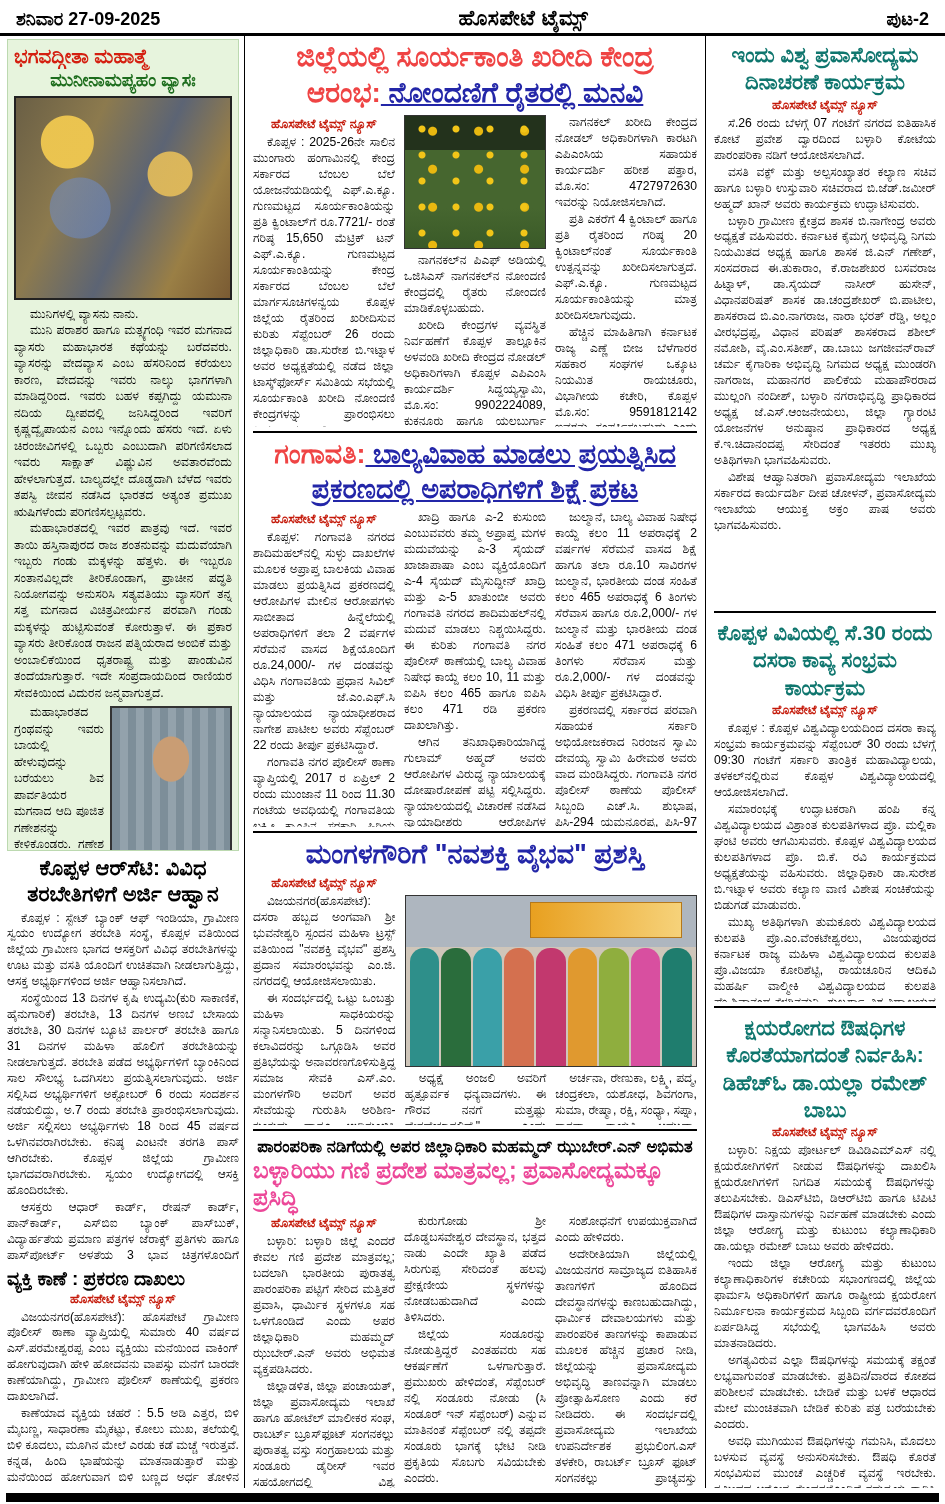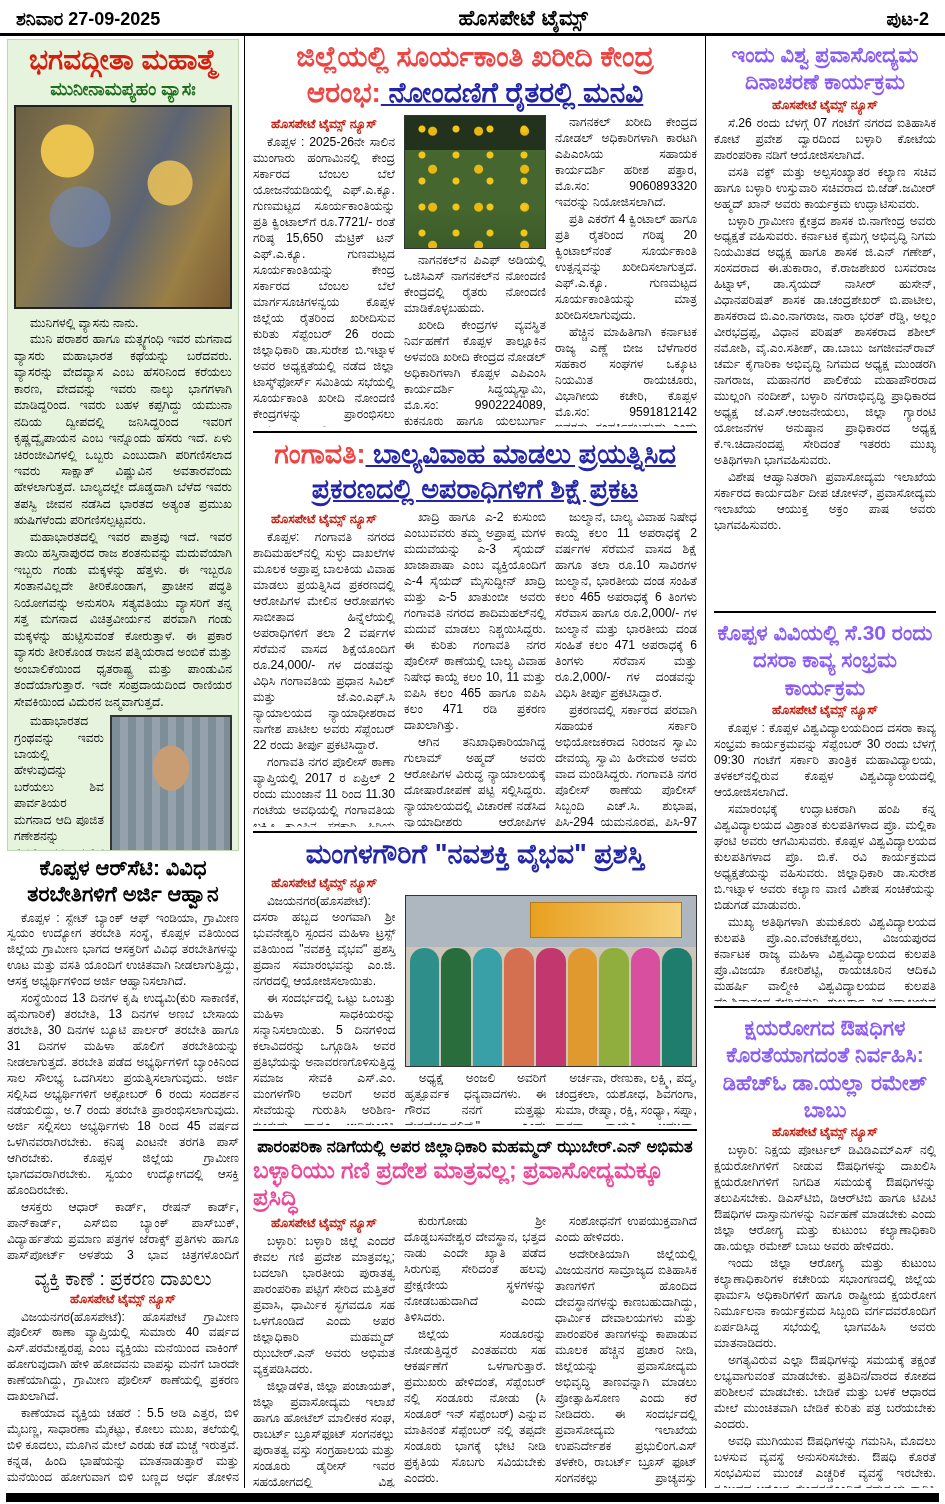--- a/index.html
+++ b/index.html
@@ -17,39 +17,39 @@
   .col-right{flex:1;box-sizing:border-box;padding:3px 9px 0 8px;overflow:hidden;}
   .vrule{width:1px;background:#000;}
   .hr{border-top:2px solid #000;margin:4px 0;}
   
   .body-text{font-size:12.2px;line-height:1.31;text-align:justify;}
   .body-text p{margin:0 0 1px 0;text-indent:14px;}
   .byline{color:#c41808;font-weight:bold;font-size:12.5px;text-align:center;margin:2px 0 3px 0;}
   
   .gita-box{background:#e7f4dd;border:1px solid #bcd9b0;padding:5px 6px;height:812px;
             box-sizing:border-box;overflow:hidden;}
-  .gita-title{color:#d41f10;font-weight:bold;font-size:28px;text-align:center;line-height:1.1;}
+  .gita-title{color:#d41f10;font-weight:bold;font-size:20px;line-height:1.1;}
   .gita-sub{color:#1d6d1d;font-weight:bold;font-size:18px;text-align:center;margin:3px 0 5px 0;}
   .krishna{height:200px;border:2px solid #222;margin-bottom:6px;
      background:
        radial-gradient(circle at 24% 22%, rgba(240,200,80,.95) 0 26px, rgba(240,200,80,0) 27px),
        radial-gradient(circle at 72% 38%, rgba(230,190,90,.9) 0 22px, rgba(230,190,90,0) 23px),
        radial-gradient(circle at 30% 55%, rgba(110,140,200,.55) 0 30px, rgba(110,140,200,0) 31px),
        linear-gradient(115deg,#6a5f45 0%,#8c7a4e 30%,#5c6474 55%,#9a7f45 78%,#7a5b33 100%);}
   .gita-body{font-size:12.3px;line-height:1.34;text-align:justify;}
   .gita-body p{margin:0;text-indent:16px;}
   .gita-foot{margin-top:3px;overflow:hidden;}
   .author-wrap{float:right;width:122px;margin:2px 0 0 6px;text-align:center;}
   .author-photo{width:118px;height:146px;border:2px solid #333;margin:0 auto;
      background:
        radial-gradient(ellipse 32px 40px at 50% 35%, #c99d74 0 55%, rgba(0,0,0,0) 58%),
        repeating-linear-gradient(90deg,#7d8e99 0 8px,#93a2ac 8px 16px),
        #87939c;}
   .left-head{font-weight:bold;font-size:21px;text-align:center;line-height:1.25;margin:4px 0 3px 0;}
-  .left-subhead{font-weight:normal;font-size:19px;text-align:center;margin:3px 0 0 0;}
+  .left-subhead{font-weight:bold;font-size:19px;text-align:left;margin:3px 0 0 0;}
   
   .c-head{font-weight:bold;text-align:center;line-height:1.3;}
   .sun-head{font-size:28px;}
   .red{color:#ef4444;} .blue{color:#2326a8;text-decoration:underline;}
   .threecol{display:flex;gap:9px;margin-top:3px;}
   .threecol>div{flex:1;min-width:0;}
   .sun-photo{height:132px;border:1px solid #333;margin-bottom:4px;
      background:
        radial-gradient(circle, #f2c518 0 3px, rgba(0,0,0,0) 4px),
        radial-gradient(circle at 60% 40%, #e8b810 0 4px, rgba(0,0,0,0) 5px),
@@ -64,21 +64,21 @@
      background:linear-gradient(#aeb6bf 0 30%, #cfc6ba 30% 100%);}
   .m-banner{position:absolute;top:6px;right:14px;width:150px;height:34px;
      background:linear-gradient(90deg,#e8a020,#f6d27a);border:1px solid #b5781a;}
   .m-people{position:absolute;bottom:0;left:0;right:0;height:118px;display:flex;align-items:flex-end;gap:2px;padding:0 4px;}
   .m-people div{flex:1;height:100%;border-radius:14px 14px 0 0;}
   .m-cols{display:flex;gap:9px;margin-top:4px;}
   .m-cols>div{flex:1;min-width:0;}
   .kicker{font-weight:bold;font-size:16.5px;text-align:center;margin-top:2px;}
   .ball-head{font-size:23px;color:#ec4899;font-weight:bold;text-align:left;margin:1px 0 0 0;}
   
-  .r-head{color:#8b5cf6;font-weight:bold;font-size:21px;text-align:center;line-height:1.3;margin:2px 0 1px 0;}
+  .r-head{color:#0f766e;font-weight:bold;font-size:21px;text-align:center;line-height:1.3;margin:2px 0 1px 0;}
   
   .footbar{position:absolute;left:6px;right:6px;bottom:2px;height:9px;background:#000;}
 </style>
 </head>
 <body>
 
 <div class="page">
 
   <div class="hdr">
     <span class="hdr-date">ಶನಿವಾರ 27-09-2025</span>
@@ -142,21 +142,21 @@
           </div>
           <div>
             <div class="sun-photo"></div>
             <div class="body-text">
                 <p>ನಾಗನಕಲ್‌ನ ಪಿಎಫ್ ಅಡಿಯಲ್ಲಿ ಒಜಿಸಿಎಸ್ ನಾಗನಕಲ್‌ನ ನೋಂದಣಿ ಕೇಂದ್ರದಲ್ಲಿ ರೈತರು ನೋಂದಣಿ ಮಾಡಿಕೊಳ್ಳಬಹುದು.</p>
                 <p>ಖರೀದಿ ಕೇಂದ್ರಗಳ ವ್ಯವಸ್ಥಿತ ನಿರ್ವಹಣೆಗೆ ಕೊಪ್ಪಳ ತಾಲ್ಲೂಕಿನ ಅಳವಂಡಿ ಖರೀದಿ ಕೇಂದ್ರದ ನೋಡಲ್ ಅಧಿಕಾರಿಗಳಾಗಿ ಕೊಪ್ಪಳ ಎಪಿಎಂಸಿ ಕಾರ್ಯದರ್ಶಿ ಸಿದ್ದಯ್ಯಸ್ವಾಮಿ, ಮೊ.ಸಂ: 9902224089, ಕುಕನೂರು ಹಾಗೂ ಯಲಬುರ್ಗಾ ತಾಲ್ಲೂಕಿನ ಮಂಡಲಗೇರಿ ಹಾಗೂ ಬೇವೂರು ಖರೀದಿ ಕೇಂದ್ರಗಳ ನೋಡಲ್ ಅಧಿಕಾರಿಗಳಾಗಿ ಯಲಬುರ್ಗಾ ಎಪಿಎಂಸಿಯ ಕಾರ್ಯದರ್ಶಿ ಗುರುಪ್ರಸಾದ ಗುಡಿ, ಮೊ.ಸಂ: 9972054874, ಕಾರಟಗಿ ತಾಲ್ಲೂಕಿನ</p>
               </div>
           </div>
           <div>
             <div class="body-text">
-                <p>ನಾಗನಕಲ್ ಖರೀದಿ ಕೇಂದ್ರದ ನೋಡಲ್ ಅಧಿಕಾರಿಗಳಾಗಿ ಕಾರಟಗಿ ಎಪಿಎಂಸಿಯ ಸಹಾಯಕ ಕಾರ್ಯದರ್ಶಿ ಹರೀಶ ಪತ್ತಾರ, ಮೊ.ಸಂ: 9060893320 ಇವರನ್ನು ನಿಯೋಜಿಸಲಾಗಿದೆ.</p>
+                <p>ನಾಗನಕಲ್ ಖರೀದಿ ಕೇಂದ್ರದ ನೋಡಲ್ ಅಧಿಕಾರಿಗಳಾಗಿ ಕಾರಟಗಿ ಎಪಿಎಂಸಿಯ ಸಹಾಯಕ ಕಾರ್ಯದರ್ಶಿ ಹರೀಶ ಪತ್ತಾರ, ಮೊ.ಸಂ: 4727972630 ಇವರನ್ನು ನಿಯೋಜಿಸಲಾಗಿದೆ.</p>
                 <p>ಪ್ರತಿ ಎಕರೆಗೆ 4 ಕ್ವಿಂಟಾಲ್ ಹಾಗೂ ಪ್ರತಿ ರೈತರಿಂದ ಗರಿಷ್ಠ 20 ಕ್ವಿಂಟಾಲ್‌ನಂತೆ ಸೂರ್ಯಕಾಂತಿ ಉತ್ಪನ್ನವನ್ನು ಖರೀದಿಸಲಾಗುತ್ತದೆ. ಎಫ್.ಎ.ಕ್ಯೂ. ಗುಣಮಟ್ಟದ ಸೂರ್ಯಕಾಂತಿಯನ್ನು ಮಾತ್ರ ಖರೀದಿಸಲಾಗುವುದು.</p>
                 <p>ಹೆಚ್ಚಿನ ಮಾಹಿತಿಗಾಗಿ ಕರ್ನಾಟಕ ರಾಜ್ಯ ಎಣ್ಣೆ ಬೀಜ ಬೆಳೆಗಾರರ ಸಹಕಾರ ಸಂಘಗಳ ಒಕ್ಕೂಟ ನಿಯಮಿತ ರಾಯಚೂರು, ವಿಭಾಗೀಯ ಕಚೇರಿ, ಕೊಪ್ಪಳ ಮೊ.ಸಂ: 9591812142 ಇವರನ್ನು ಸಂಪರ್ಕಿಸಬಹುದು ಎಂದು ಕೃಷಿ ಮಾರಾಟ ಇಲಾಖೆಯ ಸಹಾಯಕ ನಿರ್ದೇಶಕರು ಹಾಗೂ ಜಿಲ್ಲಾ ಟಾಸ್ಕ್ ಫೋರ್ಸ್ ಸಮಿತಿಯ ಸದಸ್ಯ ಕಾರ್ಯದರ್ಶಿಗಳ ಪ್ರಕಟಣೆಯಲ್ಲಿ ತಿಳಿಸಿದ್ದಾರೆ.</p>
               </div>
           </div>
         </div>
       </article>
 
       <div class="hr"></div>
 
       <article style="height:390px;overflow:hidden;">
@@ -232,21 +232,21 @@
 
       <div class="hr"></div>
 
       <article style="overflow:hidden;">
         <div class="kicker">ಪಾರಂಪರಿಕಾ ನಡಿಗೆಯಲ್ಲಿ ಅಪರ ಜಿಲ್ಲಾಧಿಕಾರಿ ಮಹಮ್ಮದ್ ಝುಬೇರ್.ಎನ್ ಅಭಿಮತ</div>
         <div class="ball-head">ಬಳ್ಳಾರಿಯು ಗಣಿ ಪ್ರದೇಶ ಮಾತ್ರವಲ್ಲ; ಪ್ರವಾಸೋದ್ಯಮಕ್ಕೂ ಪ್ರಸಿದ್ಧಿ</div>
         <div class="threecol">
           <div>
             <div class="byline">ಹೊಸಪೇಟೆ ಟೈಮ್ಸ್ ನ್ಯೂಸ್</div>
             <div class="body-text">
-                <p>ಬಳ್ಳಾರಿ: ಬಳ್ಳಾರಿ ಜಿಲ್ಲೆ ಎಂದರೆ ಕೇವಲ ಗಣಿ ಪ್ರದೇಶ ಮಾತ್ರವಲ್ಲ; ಬದಲಾಗಿ ಭಾರತೀಯ ಪುರಾತತ್ವ ಪಾರಂಪರಿಕಾ ಪಟ್ಟಿಗೆ ಸೇರಿದ ಮತ್ತಿತರೆ ಪ್ರವಾಸಿ, ಧಾರ್ಮಿಕ ಸ್ಭಗವದೂ ಸಹ ಒಳಗೊಂಡಿದೆ ಎಂದು ಅಪರ ಜಿಲ್ಲಾಧಿಕಾರಿ ಮಹಮ್ಮದ್ ಝುಬೇರ್.ಎನ್ ಅವರು ಅಭಿಮತ ವ್ಯಕ್ತಪಡಿಸಿದರು.</p>
+                <p>ಬಳ್ಳಾರಿ: ಬಳ್ಳಾರಿ ಜಿಲ್ಲೆ ಎಂದರೆ ಕೇವಲ ಗಣಿ ಪ್ರದೇಶ ಮಾತ್ರವಲ್ಲ; ಬದಲಾಗಿ ಭಾರತೀಯ ಪುರಾತತ್ವ ಪಾರಂಪರಿಕಾ ಪಟ್ಟಿಗೆ ಸೇರಿದ ಮತ್ತಿತರೆ ಪ್ರವಾಸಿ, ಧಾರ್ಮಿಕ ಸ್ಥಳಗಳೂ ಸಹ ಒಳಗೊಂಡಿದೆ ಎಂದು ಅಪರ ಜಿಲ್ಲಾಧಿಕಾರಿ ಮಹಮ್ಮದ್ ಝುಬೇರ್.ಎನ್ ಅವರು ಅಭಿಮತ ವ್ಯಕ್ತಪಡಿಸಿದರು.</p>
                 <p>ಜಿಲ್ಲಾಡಳಿತ, ಜಿಲ್ಲಾ ಪಂಚಾಯತ್, ಜಿಲ್ಲಾ ಪ್ರವಾಸೋದ್ಯಮ ಇಲಾಖೆ ಹಾಗೂ ಹೋಟೆಲ್ ಮಾಲೀಕರ ಸಂಘ, ರಾಬರ್ಟ್ ಬ್ರೂಸ್‌ಫೂಟ್ ಸಂಗನಕಲ್ಲು ಪುರಾತತ್ವ ವಸ್ತು ಸಂಗ್ರಹಾಲಯ ಮತ್ತು ಸಂಡೂರು ಡೈರೀಸ್ ಇವರ ಸಹಯೋಗದಲ್ಲಿ ವಿಶ್ವ ಪ್ರವಾಸೋದ್ಯಮ ದಿನಾಚರಣೆ ಅಂಗವಾಗಿ ನಗರದ ಐತಿಹಾಸಿಕ ಕೋಟೆ ಪ್ರವೇಶ ದ್ವಾರ ಆವರಣದಲ್ಲಿ ಶುಕ್ರವಾರ ಆಯೋಜಿಸಿದ್ದ ಬಳ್ಳಾರಿ ಕೋಟೆಯ ಪಾರಂಪರಿಕಾ ನಡಿಗೆಗೆ ಫೋಟೋ ಪಾಯಿಂಟ್ ಉದ್ಘಾಟಿಸುವ ಮೂಲಕ ಚಾಲನೆ ನೀಡಿ ಅವರು ಮಾತನಾಡಿದರು.</p>
               </div>
           </div>
           <div>
               <div class="body-text">
                 <p>ಕುರುಗೋಡು ಶ್ರೀ ದೊಡ್ಡಬಸವೇಶ್ವರ ದೇವಸ್ಥಾನ, ಭತ್ತದ ನಾಡು ಎಂದೇ ಖ್ಯಾತಿ ಪಡೆದ ಸಿರುಗುಪ್ಪ ಸೇರಿದಂತೆ ಹಲವು ಪ್ರೇಕ್ಷಣೀಯ ಸ್ಥಳಗಳನ್ನು ನೋಡಬಹುದಾಗಿದೆ ಎಂದು ತಿಳಿಸಿದರು.</p>
                 <p>ಜಿಲ್ಲೆಯ ಸಂಡೂರನ್ನು ನೋಡುತ್ತಿದ್ದರೆ ಎಂತಹವರು ಸಹ ಆಕರ್ಷಣೆಗೆ ಒಳಗಾಗುತ್ತಾರೆ. ಪ್ರಮುಖರು ಹೇಳಿದಂತೆ, ಸೆಪ್ಟೆಂಬರ್ ನಲ್ಲಿ ಸಂಡೂರು ನೋಡು (ಸಿ ಸಂಡೂರ್ ಇನ್ ಸೆಪ್ಟೆಂಬರ್) ಎನ್ನುವ ಮಾತಿನಂತೆ ಸೆಪ್ಟೆಂಬರ್ ನಲ್ಲಿ ತಪ್ಪದೇ ಸಂಡೂರು ಭಾಗಕ್ಕೆ ಭೇಟಿ ನೀಡಿ ಪ್ರಕೃತಿಯ ಸೊಬಗು ಸವಿಯಬೇಕು ಎಂದರು.</p>
                 <p>ಬಳ್ಳಾರಿ ನಗರದ ರಾಬರ್ಟ್ ಬ್ರೂಸ್ ಫೂಟ್ ಸಂಗನಕಲ್ಲು ಪ್ರಾಚ್ಯವಸ್ತು ಸಂಗ್ರಹಾಲಯವು ದಕ್ಷಿಣ ಭಾರತದಲ್ಲಿಯೇ ವಿಶೇಷ ಪ್ರಾಚೀನ ಕಾಲದಲ್ಲಿ ಮಾನವನ ಅವಶೇಷಗಳನ್ನು ಕಲೆ ಹಾಕಿದ ಸಂಗ್ರಹಾಲಯ ಎಂಬ ಹೆಗ್ಗಳಿಕೆಗೆ ಪಾತ್ರವಾಗಿದೆ. ಇಲ್ಲಿ ಅಂತರಾಷ್ಟ್ರೀಯ ಸಂಶೋಧನಾ ವಿದ್ಯಾರ್ಥಿಗಳಿಗೆ</p>
               </div>
             </div>

